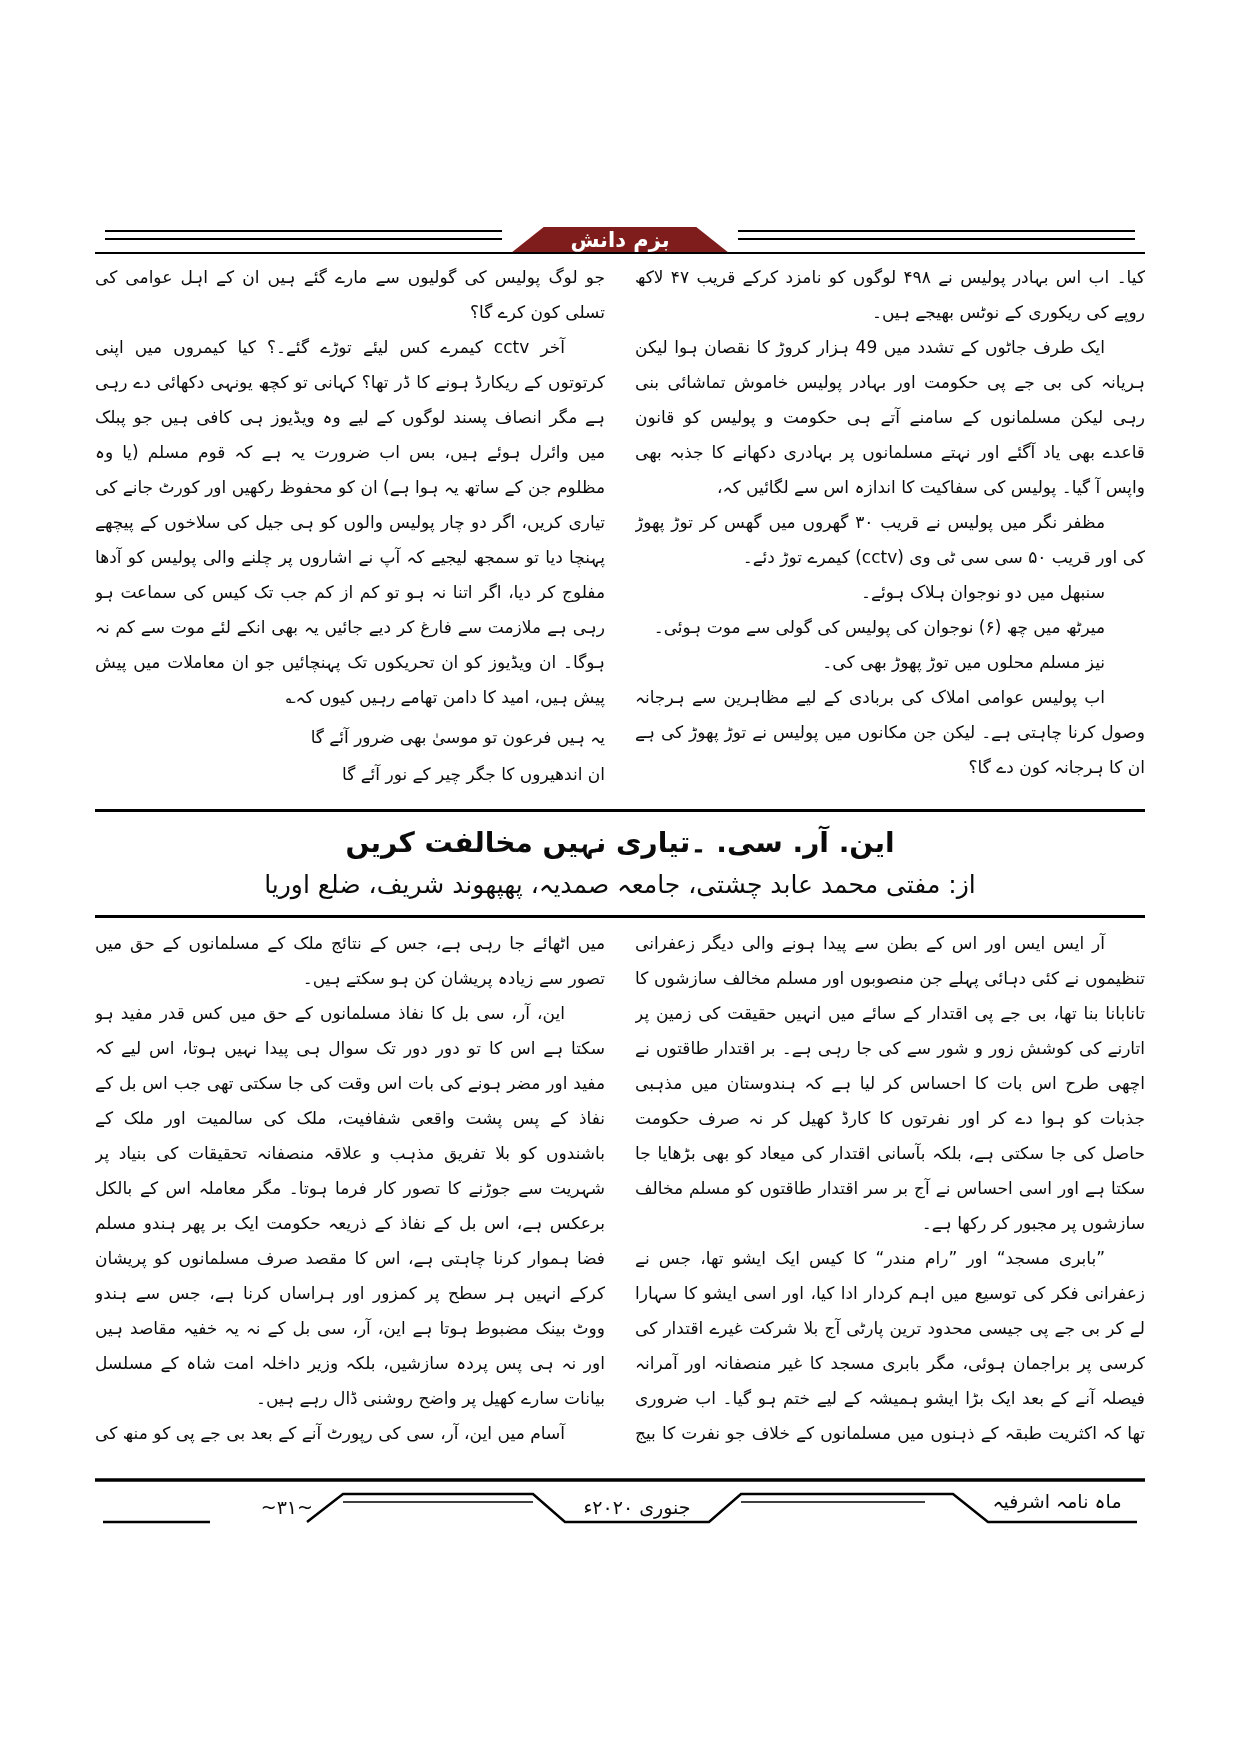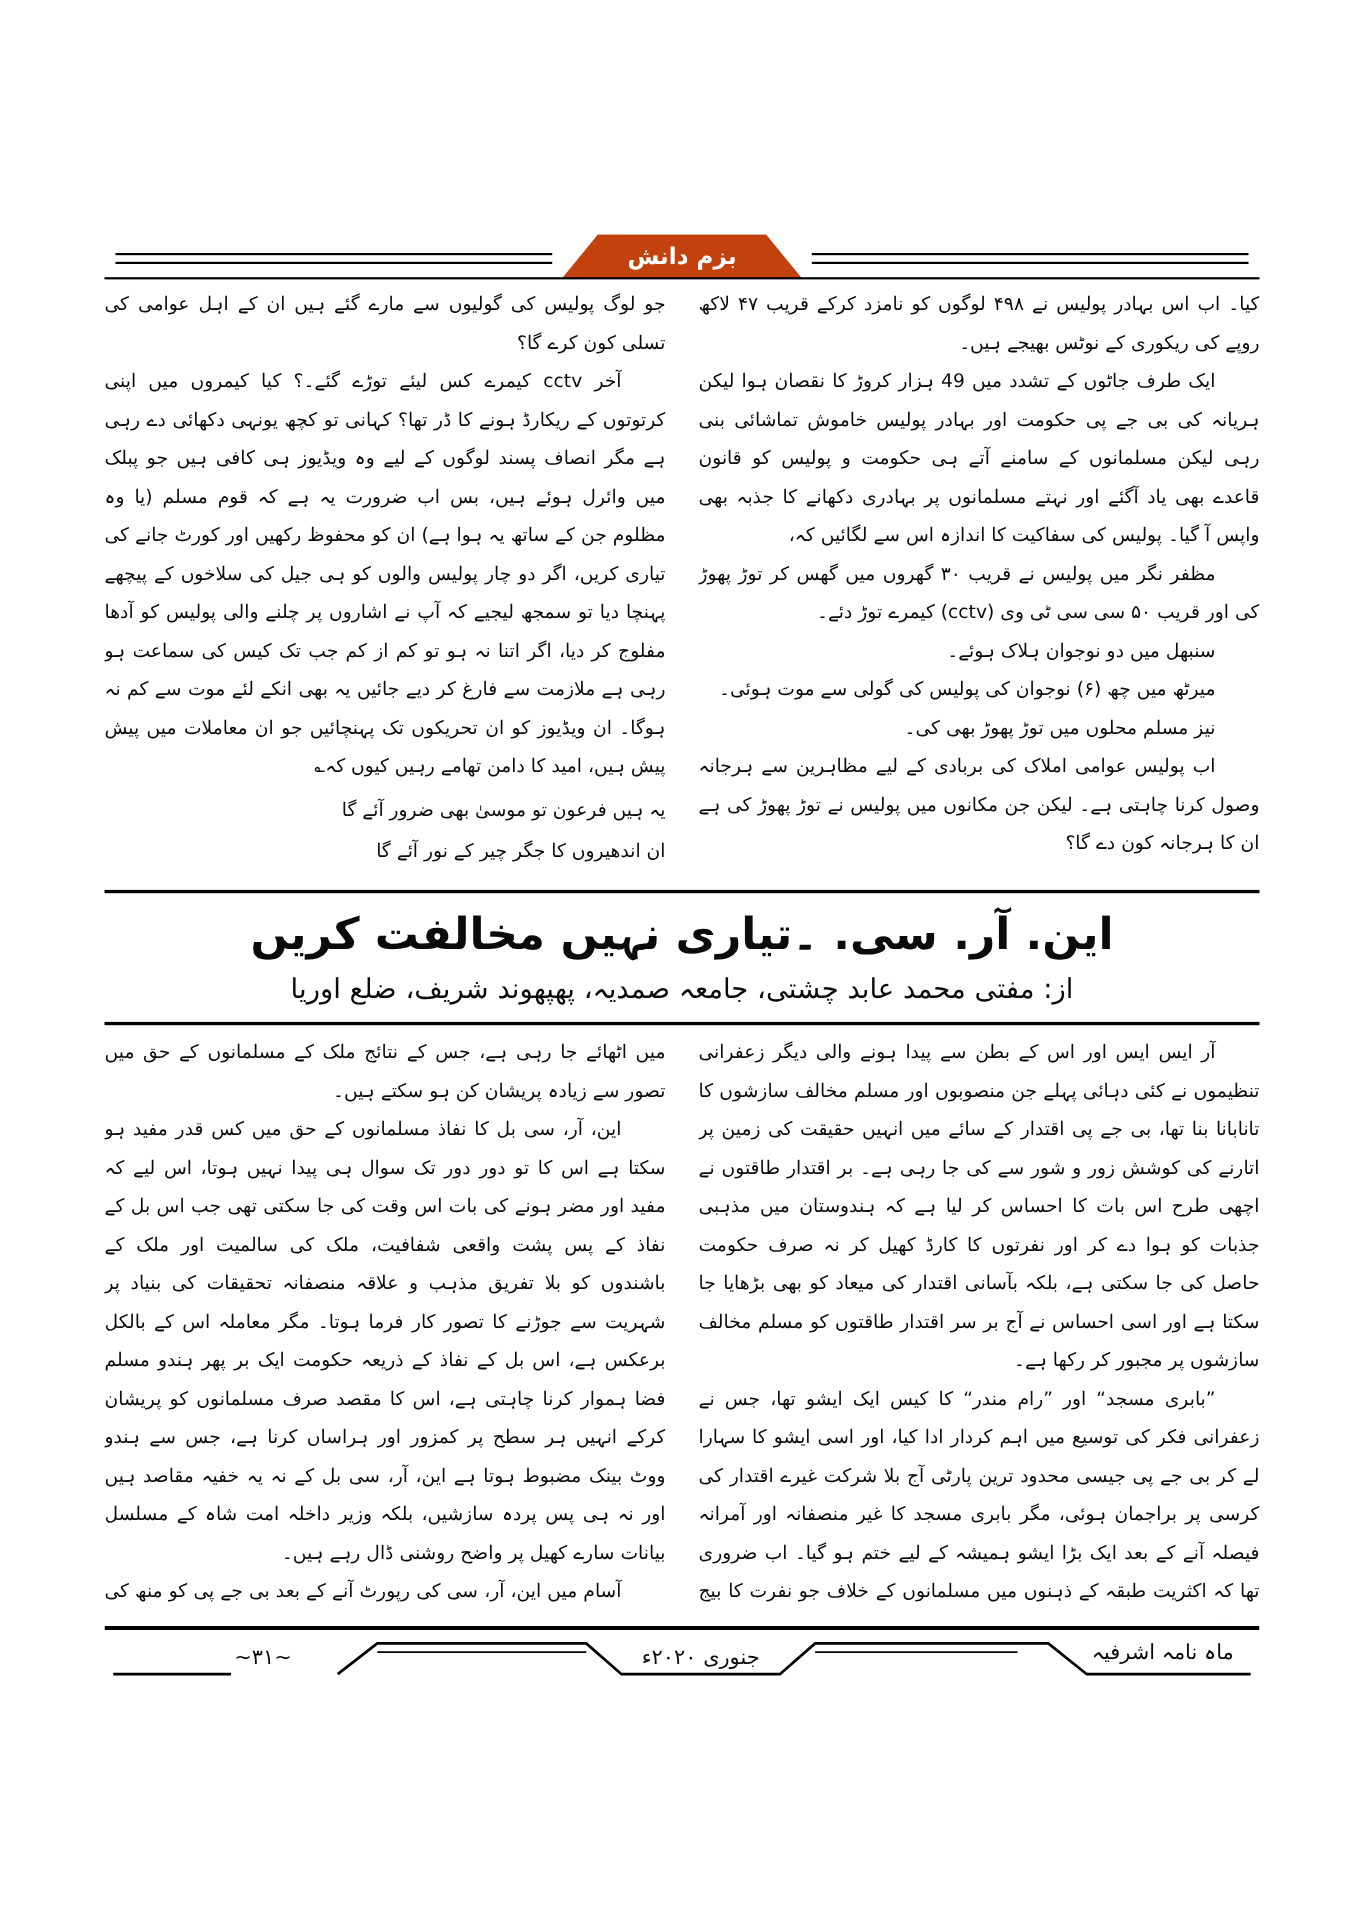--- a/index.html
+++ b/index.html
@@ -11,21 +11,21 @@
   .content{padding:0 95px;}
 
   
   .banner{position:relative;height:56px;margin:198px 95px 0;}
   .banner-rule{position:absolute;top:32px;height:6px;border-top:2px solid #000;border-bottom:2px solid #000;}
   .banner-rule.left{left:10px;width:calc(50% - 128px);}
   .banner-rule.right{right:10px;width:calc(50% - 128px);}
   .banner-bottom-rule{position:absolute;left:0;right:0;bottom:0;border-top:2px solid #000;}
   .banner-trapezoid{
     position:absolute;left:50%;transform:translateX(-50%);bottom:1px;
-    width:218px;height:40px;background:#c2410c;
+    width:218px;height:26px;background:#7f1d1d;
     clip-path:polygon(15% 0,85% 0,100% 100%,0 100%);
     color:#fff;display:flex;align-items:center;justify-content:center;
     font-size:21px;font-weight:bold;letter-spacing:3px;direction:rtl;
   }
 
   
   .columns{display:flex;direction:rtl;gap:30px;overflow:hidden;}
   .col{flex:1 1 0;overflow:hidden;direction:rtl;}
   .col p{
     margin:0;text-align:justify;text-align-last:right;
@@ -37,30 +37,30 @@
 
   .couplet{margin-top:4px;text-align:center;direction:rtl;}
   .couplet p{margin:0;font-size:17px;line-height:2.15;text-align:center;text-indent:0;}
 
   .divider{border-top:3px solid #000;margin:0;}
   .divider.d1{margin-top:4px;}
   .divider.d2{margin-top:6px;}
 
   
   .title-block{text-align:center;direction:rtl;padding:14px 0 10px;}
-  .article-title{font-size:40px;font-weight:bold;margin:0;line-height:1.2;}
+  .article-title{font-size:28px;font-weight:bold;margin:0;line-height:1.2;}
   .article-byline{font-size:25px;margin:10px 0 0;font-weight:500;}
 
   
   .footer{position:absolute;top:1476px;left:95px;right:95px;height:56px;direction:rtl;}
   .footer svg{position:absolute;inset:0;width:100%;height:100%;}
   .footer-text{position:absolute;font-size:19px;white-space:nowrap;direction:rtl;}
   .footer-journal{top:14px;right:8px;width:160px;text-align:center;}
   .footer-date{top:20px;left:462px;width:160px;text-align:center;}
-  .footer-page{top:20px;left:118px;width:100px;text-align:left;}
+  .footer-page{top:20px;left:118px;width:100px;text-align:right;}
 </style>
 </head>
 <body>
 
 <div class="page">
 
   <div class="banner">
     <div class="banner-rule left"></div>
     <div class="banner-rule right"></div>
     <div class="banner-trapezoid">

